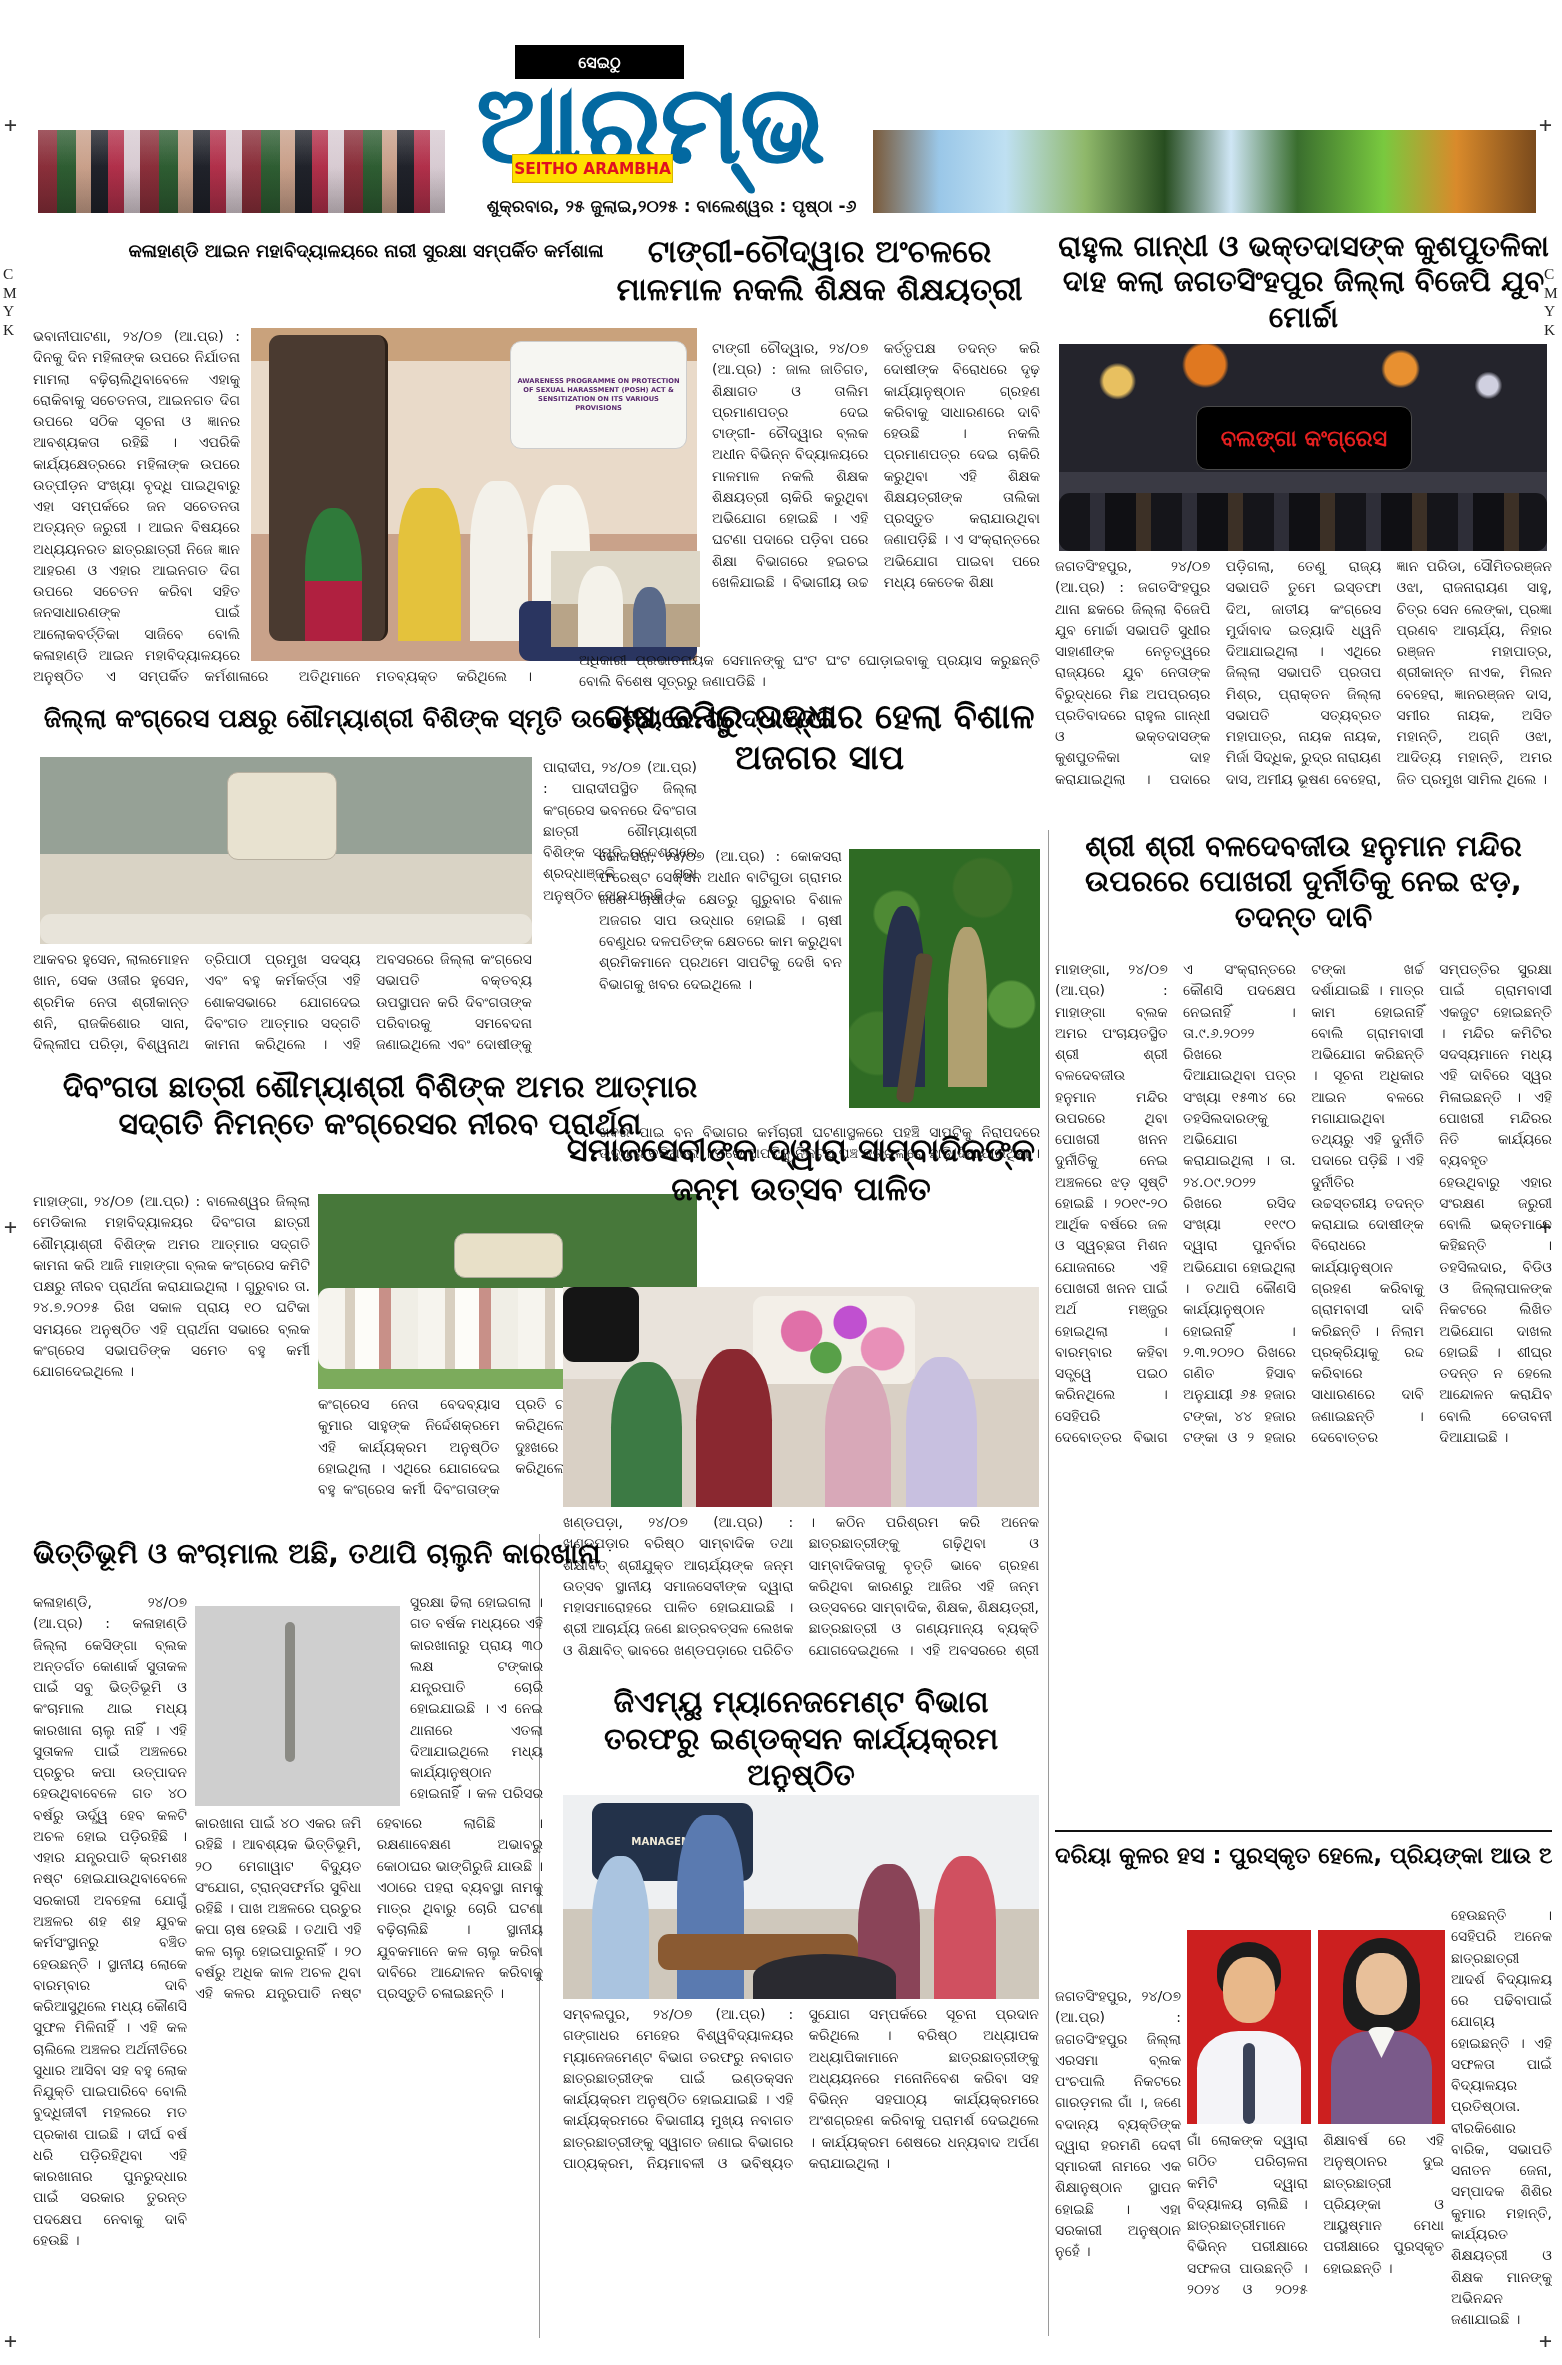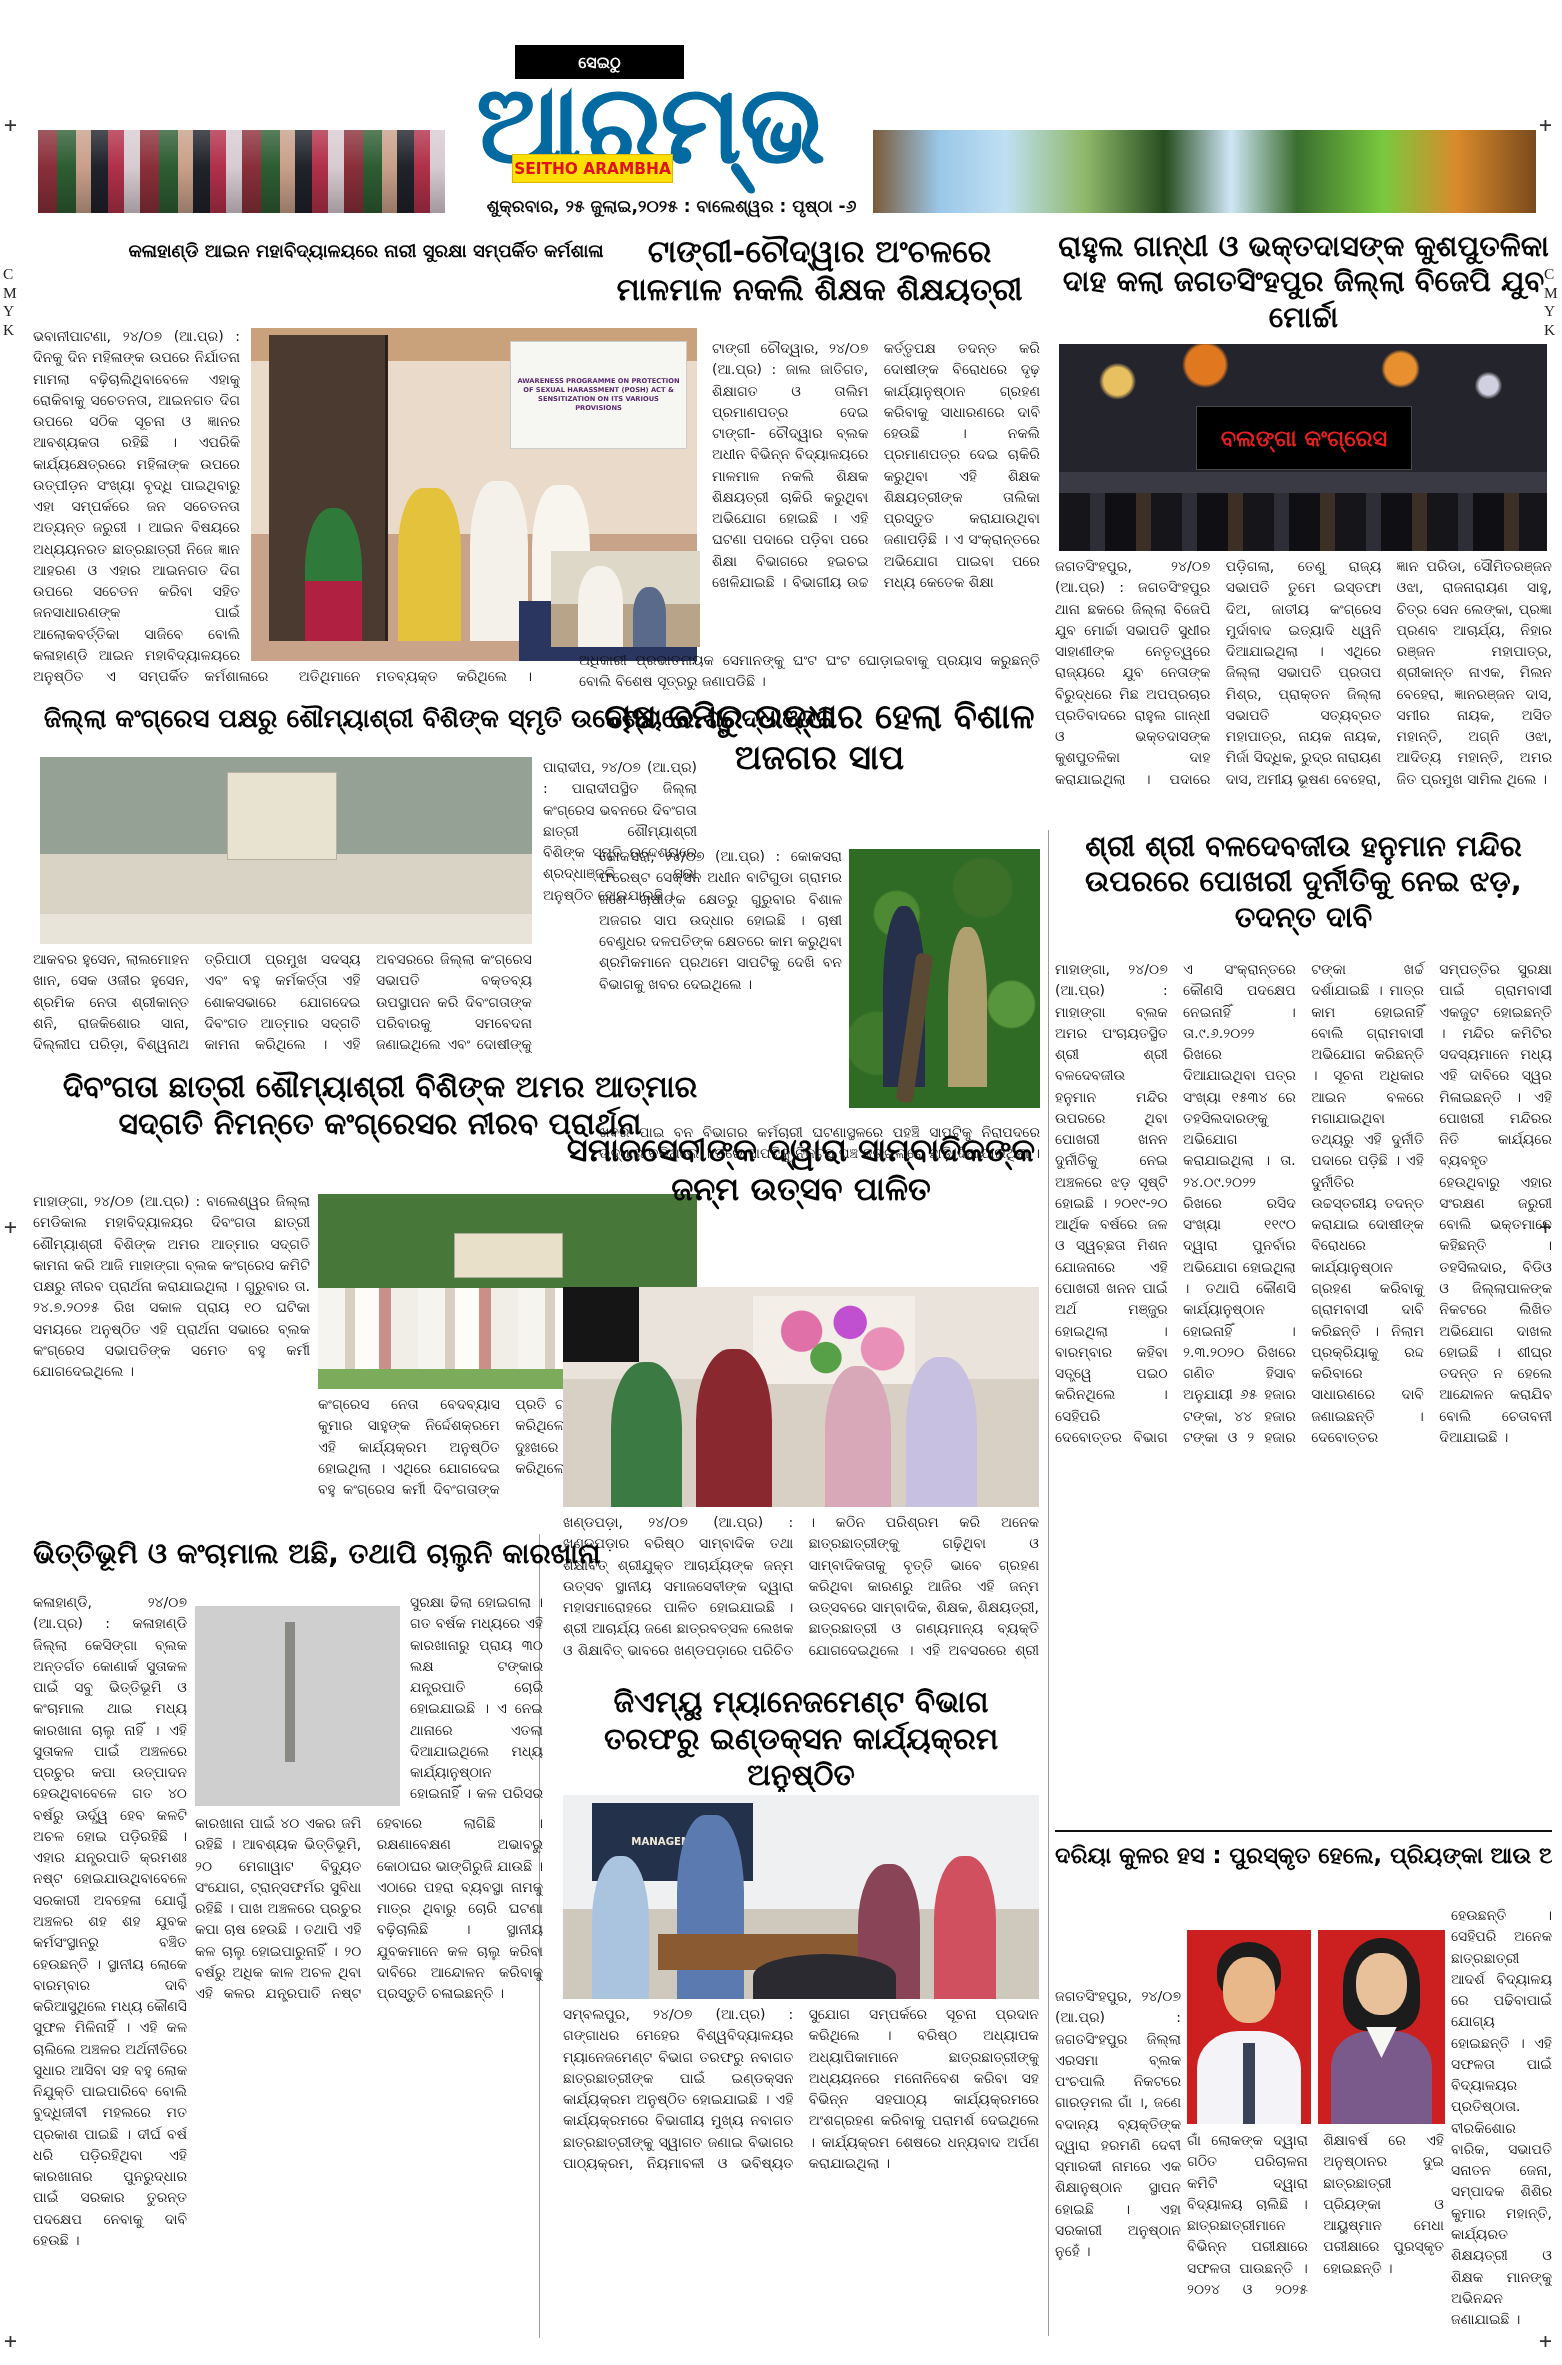--- a/index.html
+++ b/index.html
@@ -22,21 +22,21 @@
   .mast-title{font-weight:700;color:#0369a1;line-height:.95;letter-spacing:-2px;}
   .mast-badge{background:#ffe000;color:#e01020;font-weight:700;
               display:flex;align-items:center;justify-content:center;font-size:15.4px;
               border:1px solid #d8b800;}
   .mast-dateline{font-weight:700;text-align:center;font-size:17px;white-space:nowrap;}
   
   .cmyk{display:flex;flex-direction:column;gap:3.1px;font-family:"Liberation Serif",serif;
         font-size:15.4px;color:#222;line-height:1;}
   .plusmark{font-size:21.5px;color:#333;font-family:"DejaVu Sans Mono",monospace;}
   
-  .ph-child{position:absolute;}
+  .ph-child{position:absolute;border-radius:11px;}
   .banner-white{background:#f6f6f2;color:#5a2a70;font-weight:700;text-align:center;
                 display:flex;align-items:center;justify-content:center;
                 font-size:6.7px;line-height:1.35;padding:3.1px;border:0.5px solid #ccc;}
   .banner-black{background:#000;color:#e62020;font-weight:700;display:flex;align-items:center;
                 justify-content:center;font-size:22.5px;border:1.5px solid #4a4a4a;text-align:center;}
   .screen-text{color:#f0ead8;font-weight:700;font-size:10.2px;display:flex;align-items:center;
                justify-content:center;background:#23324a;}
 </style>
 </head>
 <body>

